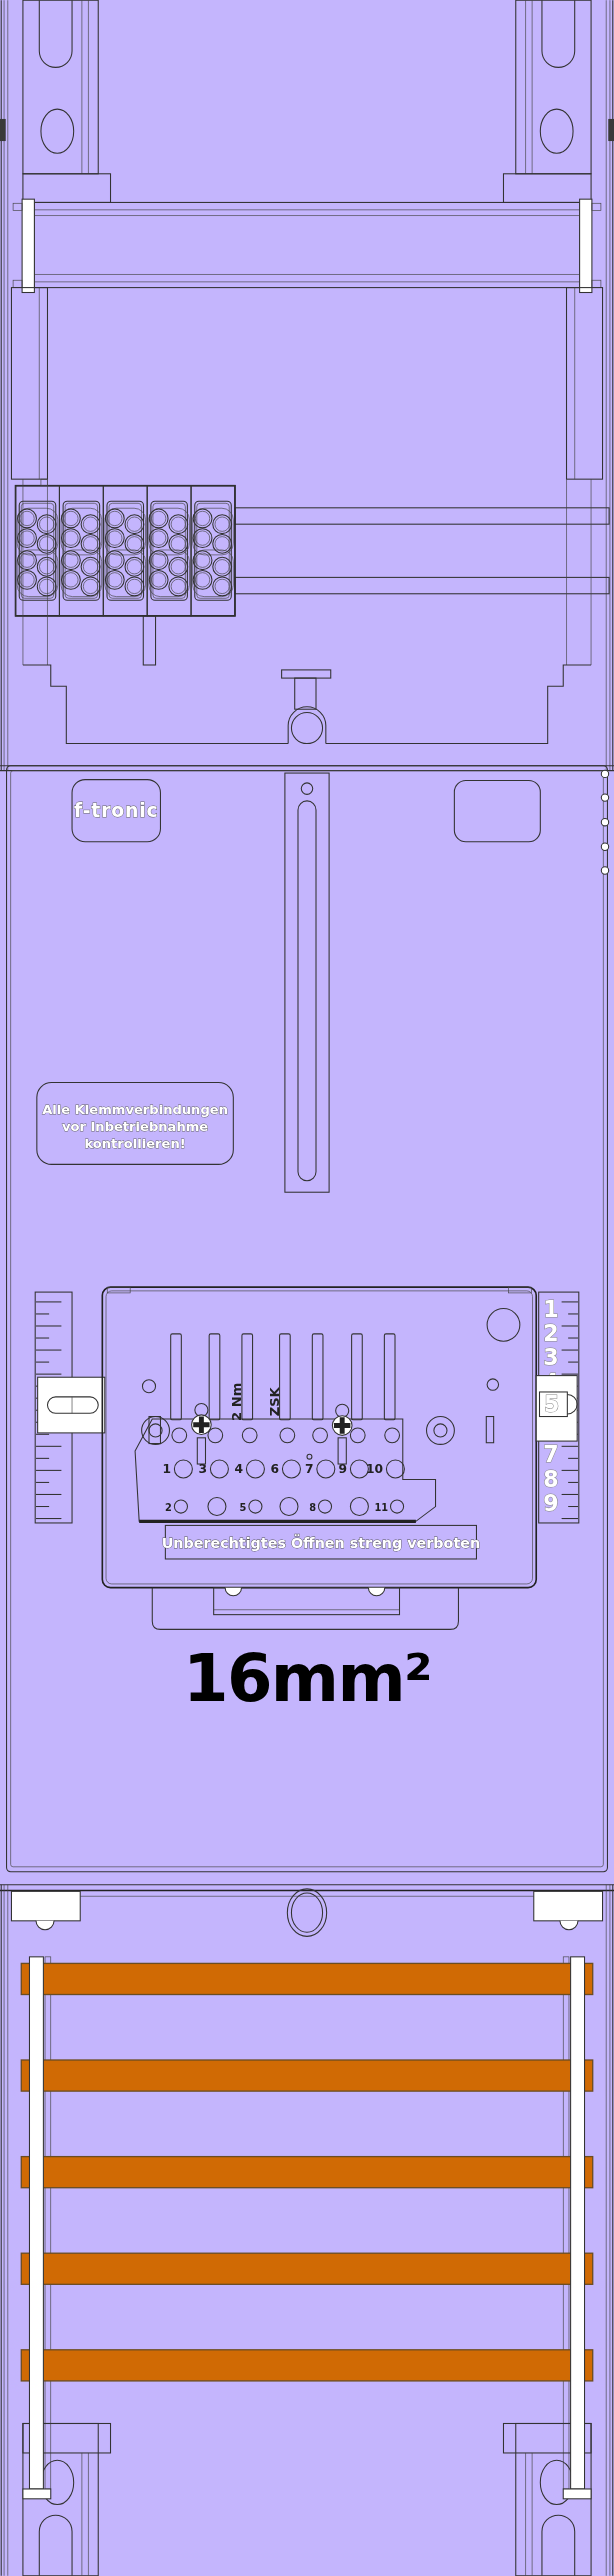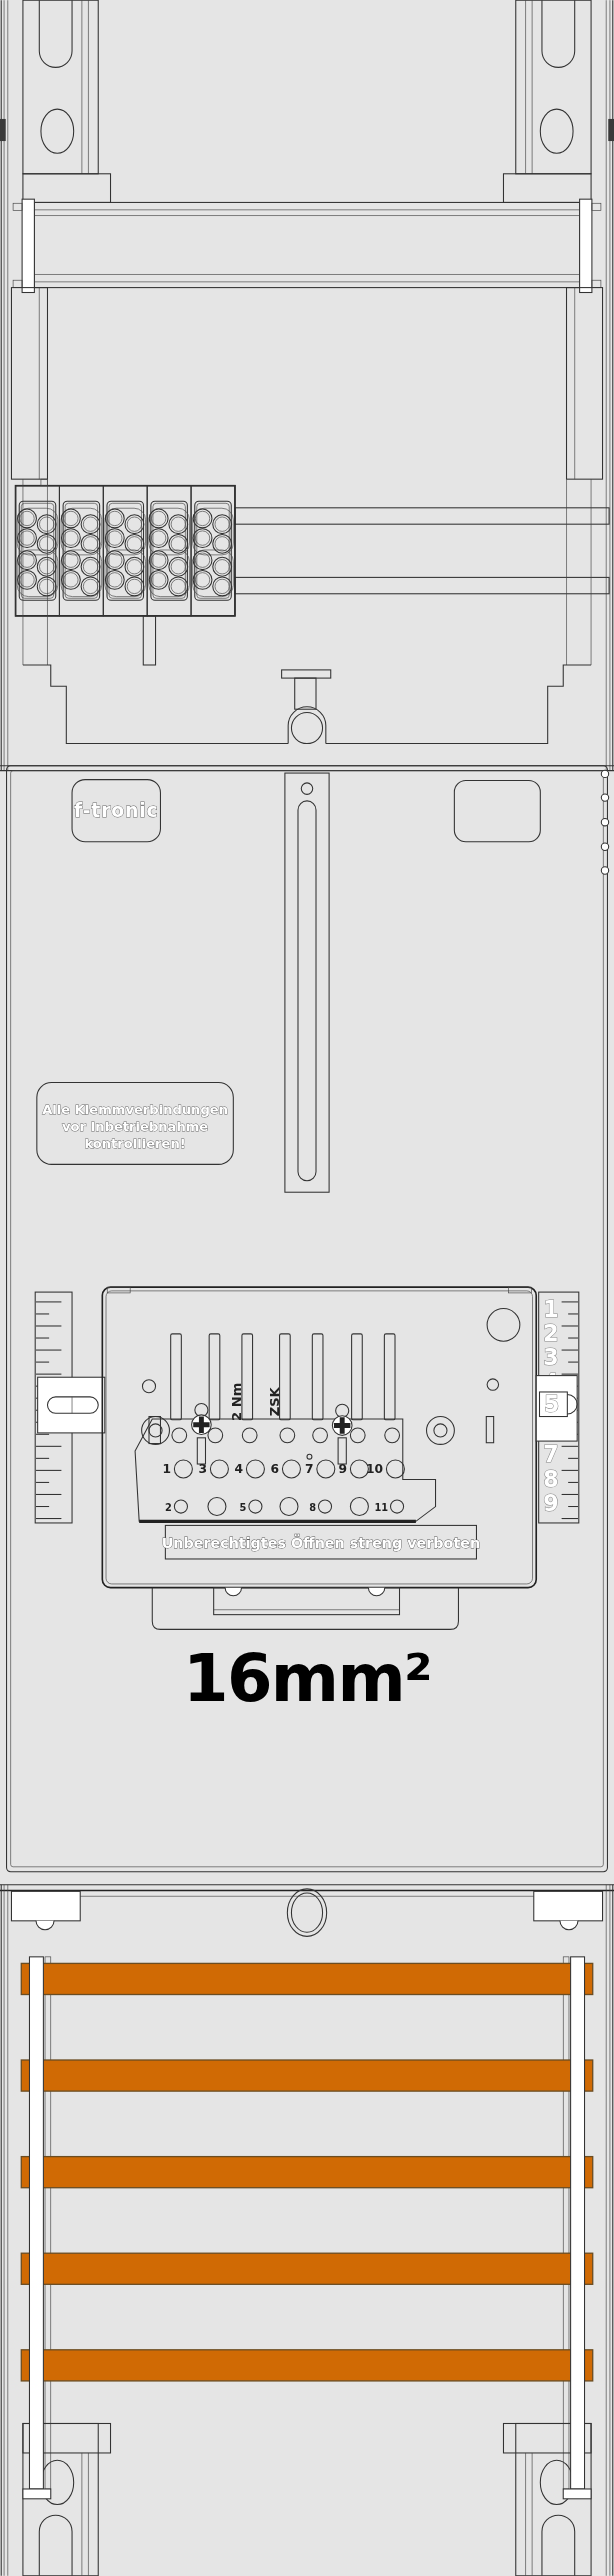--- a/index.html
+++ b/index.html
@@ -1,16 +1,16 @@
 <!DOCTYPE html>
 <html style="font-size:13px"><head>
 <meta charset="utf-8">
 <style>
   html,body{margin:0;padding:0;background:#fff}
-  #canvas{position:relative;width:614px;height:2576px;background:#e5e5e5;overflow:hidden}
+  #canvas{position:relative;width:614px;height:2576px;background:#c4b5fd;overflow:hidden}
   svg{display:block}
   .ln{fill:none;stroke:#333;stroke-width:1.3}
   .lnt{fill:none;stroke:#444;stroke-width:0.8}
   .ln2{fill:none;stroke:#222;stroke-width:2}
   .wfill{fill:#fff;stroke:#333;stroke-width:1.3}
   text{font-family:"DejaVu Sans","Liberation Sans",sans-serif}
   .scale-num{font-size:27px;text-anchor:middle;paint-order:stroke;fill:#fff;stroke:#888;stroke-width:1.3;font-weight:700}
   .brand-text{font-size:23px;letter-spacing:1px;text-anchor:middle;paint-order:stroke;fill:#fff;stroke:#666;stroke-width:1.1;font-weight:700}
   .warn-text{font-size:16px;font-weight:700;text-anchor:middle;paint-order:stroke;fill:#fff;stroke:#666;stroke-width:1;}
   .banner-text{font-size:17.5px;font-weight:700;text-anchor:middle;paint-order:stroke;fill:#fff;stroke:#555;stroke-width:1;}

